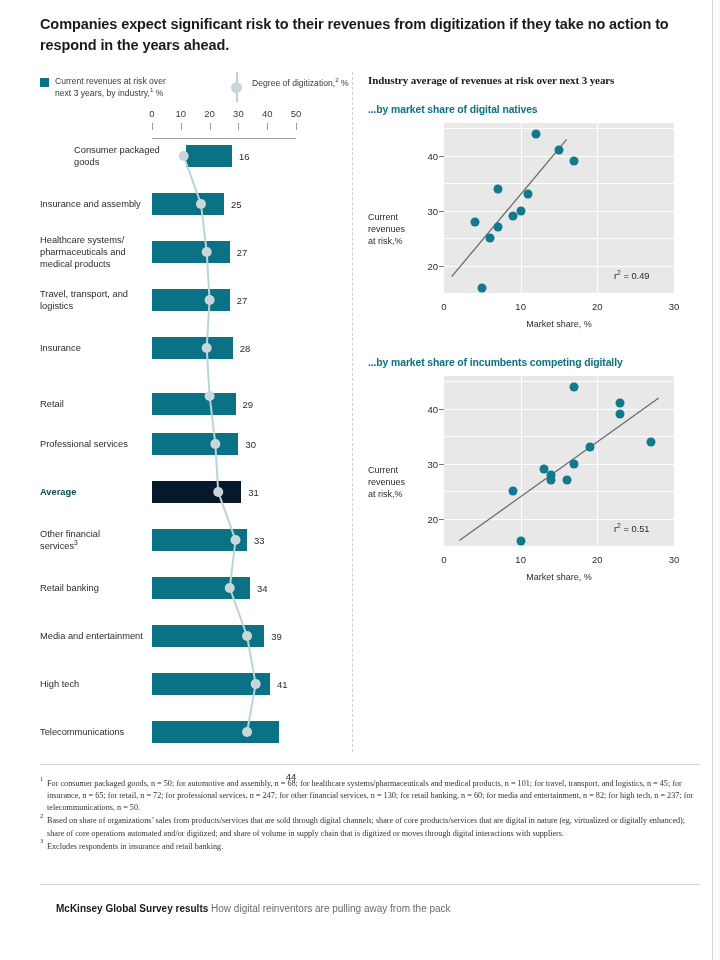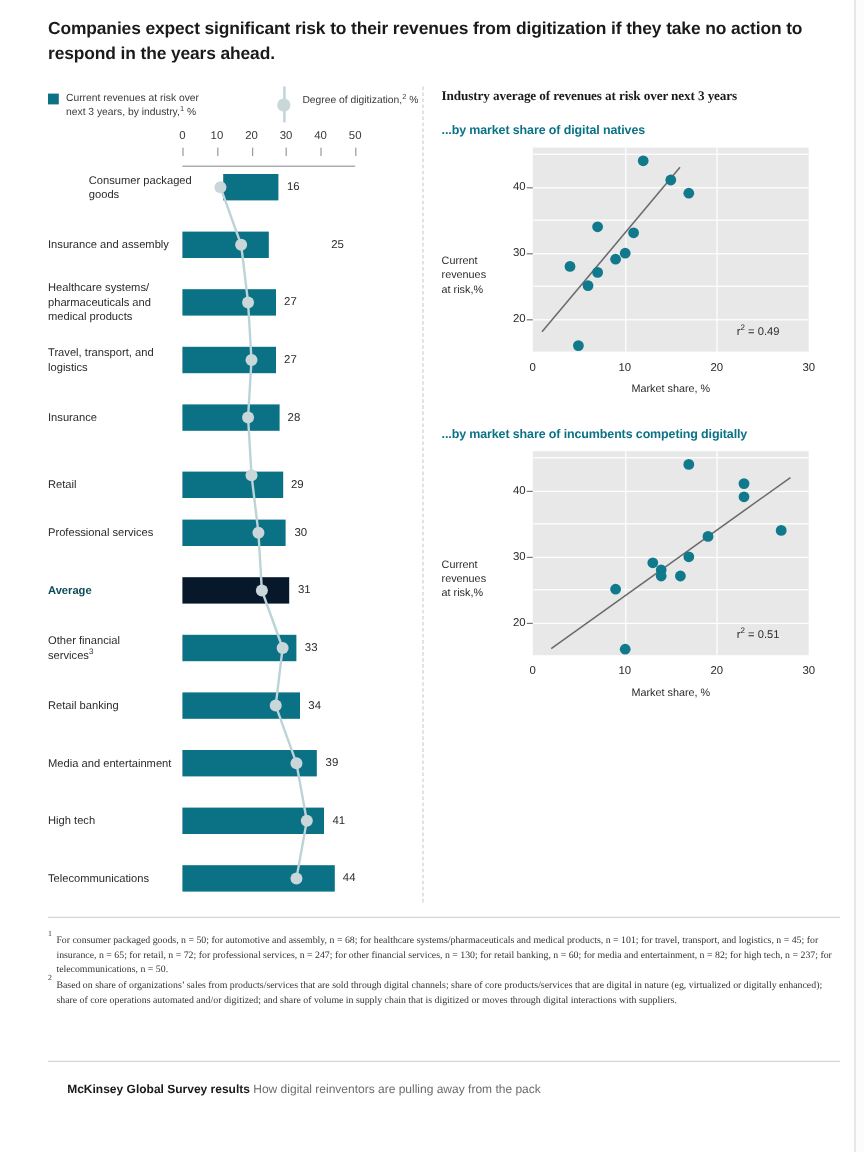--- a/index.html
+++ b/index.html
@@ -178,21 +178,21 @@
         </div>
     <div class="rows" id="bar-rows">
           <div class="row" style="top: 0px; margin-left: 34px;">
             <div class="row-label">Consumer packaged goods</div>
             <div class="bar" style="width: 46.08px;"></div>
             <div class="bar-value" style="left: 165.08px;">16</div>
           </div>
           <div class="row" style="top: 48px;">
             <div class="row-label">Insurance and assembly</div>
             <div class="bar" style="width: 72px;"></div>
-            <div class="bar-value" style="left: 191px; margin-left: 45px;">25</div>
+            <div class="bar-value" style="left: 191px;">25</div>
           </div>
           <div class="row" style="top: 96px;">
             <div class="row-label">Healthcare systems/ pharmaceuticals and medical products</div>
             <div class="bar" style="width: 77.76px;"></div>
             <div class="bar-value" style="left: 196.76px;">27</div>
           </div>
           <div class="row" style="top: 144px;">
             <div class="row-label">Travel, transport, and logistics</div>
             <div class="bar" style="width: 77.76px;"></div>
             <div class="bar-value" style="left: 196.76px;">27</div>
@@ -233,21 +233,21 @@
             <div class="bar-value" style="left: 231.32px;">39</div>
           </div>
           <div class="row" style="top: 528px;">
             <div class="row-label">High tech</div>
             <div class="bar" style="width: 118.08px;"></div>
             <div class="bar-value" style="left: 237.08px;">41</div>
           </div>
           <div class="row" style="top: 576px;">
             <div class="row-label">Telecommunications</div>
             <div class="bar" style="width: 126.72px;"></div>
-            <div class="bar-value" style="left: 245.72px;">44</div>
+            <div class="bar-value" style="left: 245.72px; margin-top: 44px;">44</div>
           </div>
         </div>
     <svg class="digi-svg" id="digi-svg" viewBox="0 0 300 624" preserveAspectRatio="none">
           <polyline points="143.68,24 160.96,72 166.72,120 169.6,168 166.72,216 169.6,264 175.36,312 178.24,360 195.51999999999998,408 189.76,456 207.04000000000002,504 215.68,552 207.04000000000002,600" fill="none" stroke="#bcd3d8" stroke-width="2" vector-effect="non-scaling-stroke"></polyline>
           <circle cx="143.68" cy="24" r="5" fill="#c9d6da"></circle>
           <circle cx="160.96" cy="72" r="5" fill="#c9d6da"></circle>
           <circle cx="166.72" cy="120" r="5" fill="#c9d6da"></circle>
           <circle cx="169.6" cy="168" r="5" fill="#c9d6da"></circle>
           <circle cx="166.72" cy="216" r="5" fill="#c9d6da"></circle>
           <circle cx="169.6" cy="264" r="5" fill="#c9d6da"></circle>
@@ -360,20 +360,21 @@
           <div class="r2" style="left: 246px; top: 156px;">r<sup>2</sup> = 0.51</div>
           <div class="xaxis-title" style="left: 191px; top: 204px;">Market share, %</div>
         </div>
   </div>
 
   <div class="hdivider"></div>
 
   <div class="footnotes" id="footnotes">
         <div class="fn"><sup>1</sup><span>For consumer packaged goods, n = 50; for automotive and assembly, n = 68; for healthcare systems/pharmaceuticals and medical products, n = 101; for travel, transport, and logistics, n = 45; for insurance, n = 65; for retail, n = 72; for professional services, n = 247; for other financial services, n = 130; for retail banking, n = 60; for media and entertainment, n = 82; for high tech, n = 237; for telecommunications, n = 50.</span></div>
         <div class="fn"><sup>2</sup><span>Based on share of organizations’ sales from products/services that are sold through digital channels; share of core products/services that are digital in nature (eg, virtualized or digitally enhanced); share of core operations automated and/or digitized; and share of volume in supply chain that is digitized or moves through digital interactions with suppliers.</span></div>
+        <div class="fn"><sup>3</sup><span>Excludes respondents in insurance and retail banking.</span></div>
       </div>
 
   <div class="hdivider2"></div>
 
   <div class="footer">
     <b>McKinsey Global Survey results</b><span> How digital reinventors are pulling away from the pack</span>
   </div>
 
 </div>
 </div>

